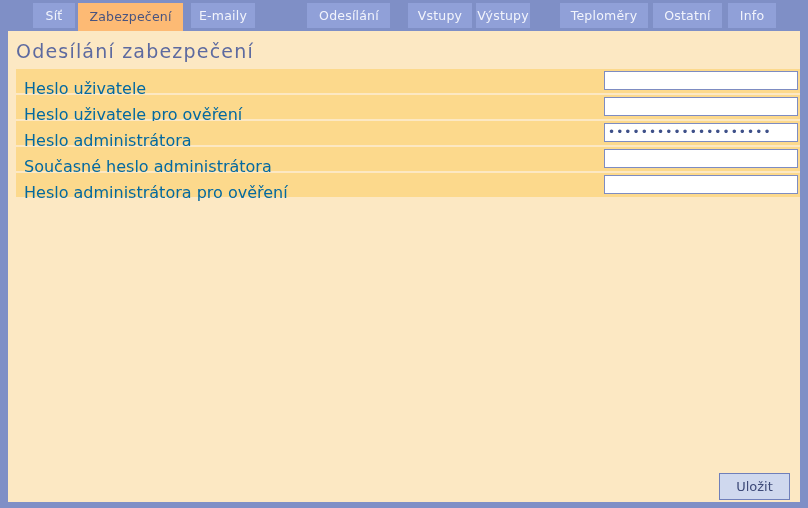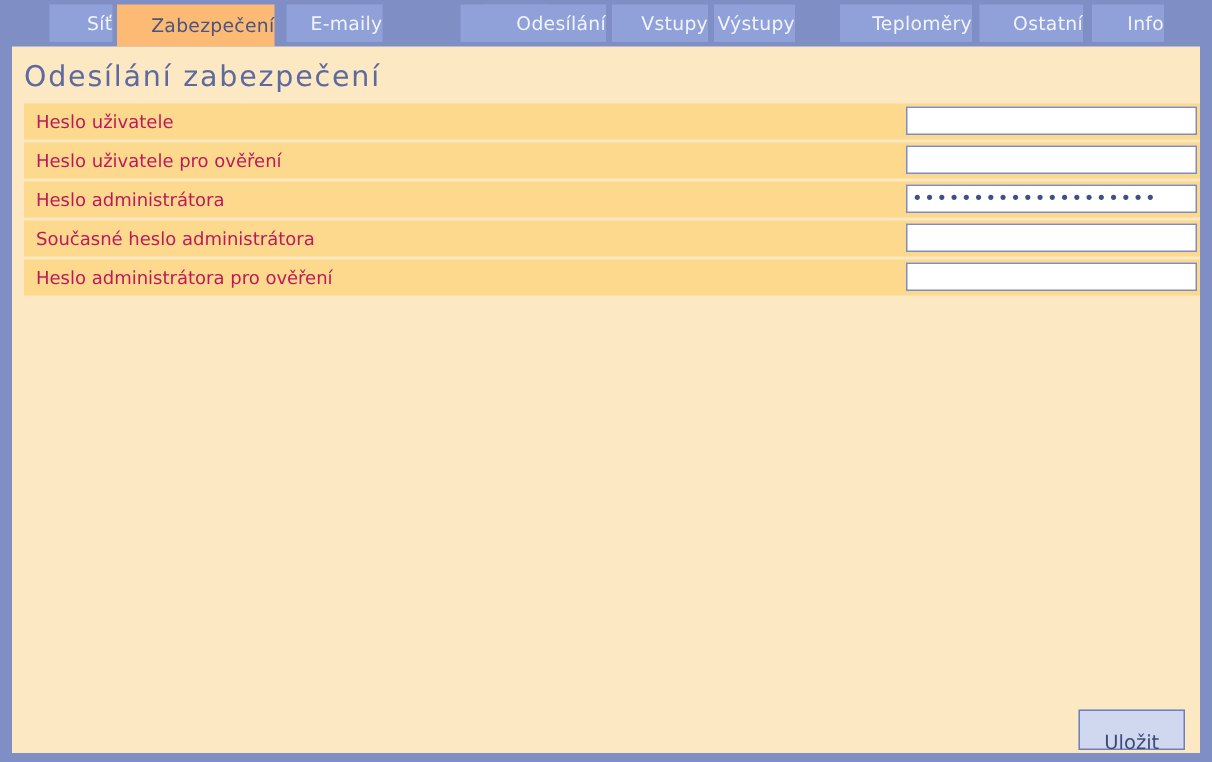--- a/index.html
+++ b/index.html
@@ -31,21 +31,21 @@
   }
   .tab {
     position: absolute;
     top: 3px;
     height: 25px;
     box-sizing: border-box;
     background: #90A0D8;
     color: #F2F4FC;
     font-size: 12.5px;
     line-height: 25px;
-    text-align: right;
+    text-align: center;
     white-space: nowrap;
     letter-spacing: 0.2px;
   }
   .tab.active {
     top: 3px;
     height: 28px;
     line-height: 27px;
     background: #fdba74;
     color: #49547F;
   }
@@ -81,25 +81,25 @@
   .form-row {
     position: relative;
     height: 24px;
     margin-bottom: 2px;
     background: #FCD98C;
   }
 
   .row-label {
     position: absolute;
     left: 8px;
-    top: 0;
+    top: 8px;
     height: 24px;
     line-height: 24px;
-    font-size: 12px;
-    color: #be185d;
+    font-size: 16px;
+    color: #0369a1;
     white-space: nowrap;
   }
 
   .row-input {
     position: absolute;
     left: 588px;
     top: 2px;
     width: 194px;
     height: 19px;
     box-sizing: border-box;
@@ -140,34 +140,34 @@
     height: 27px;
     box-sizing: border-box;
     background: #CFD8EE;
     border: 1px solid #6F7FBA;
     color: #3E4A78;
     font-family: "DejaVu Sans", sans-serif;
     font-size: 13px;
     line-height: 25px;
     text-align: center;
     cursor: pointer;
-    padding: 9px;
+    padding: 0;
   }
 </style>
 </head>
 <body>
 
 <div id="app">
 
   <div id="tabbar">
       <div class="tab" style="left: 33px; width: 42px;">Síť</div>
       <div class="tab active" style="left: 78px; width: 105px;">Zabezpečení</div>
       <div class="tab" style="left: 191px; width: 64px;">E-maily</div>
       <div class="tab" style="left: 259px; width: 59px; margin-left: 48px;">SNMP</div>
-      <div class="tab" style="left: 322px; width: 82px;">Odesílání</div>
+      <div class="tab" style="left: 308px; width: 82px;">Odesílání</div>
       <div class="tab" style="left: 408px; width: 64px;">Vstupy</div>
       <div class="tab" style="left: 476px; width: 54px;">Výstupy</div>
       <div class="tab" style="left: 560px; width: 88px;">Teploměry</div>
       <div class="tab" style="left: 653px; width: 69px;">Ostatní</div>
       <div class="tab" style="left: 728px; width: 48px;">Info</div>
     </div>
 
   <div id="panel">
 
     <div id="page-title">Odesílání zabezpečení</div>

